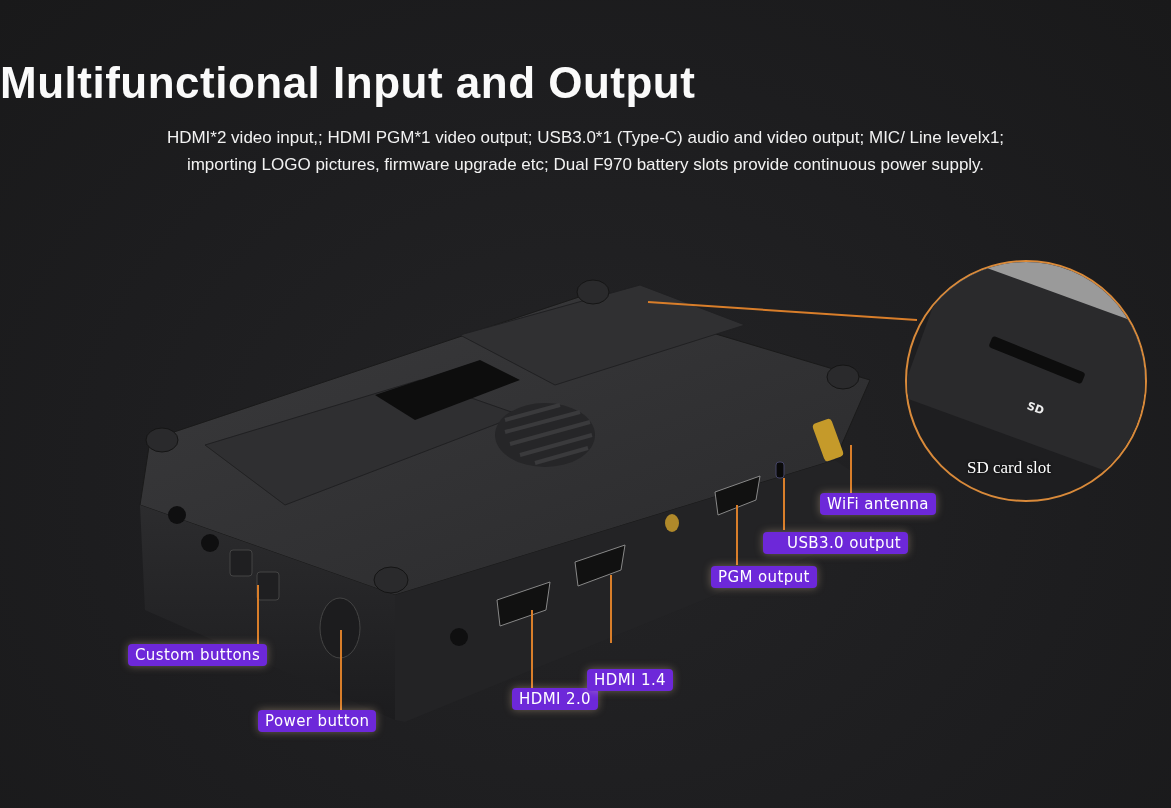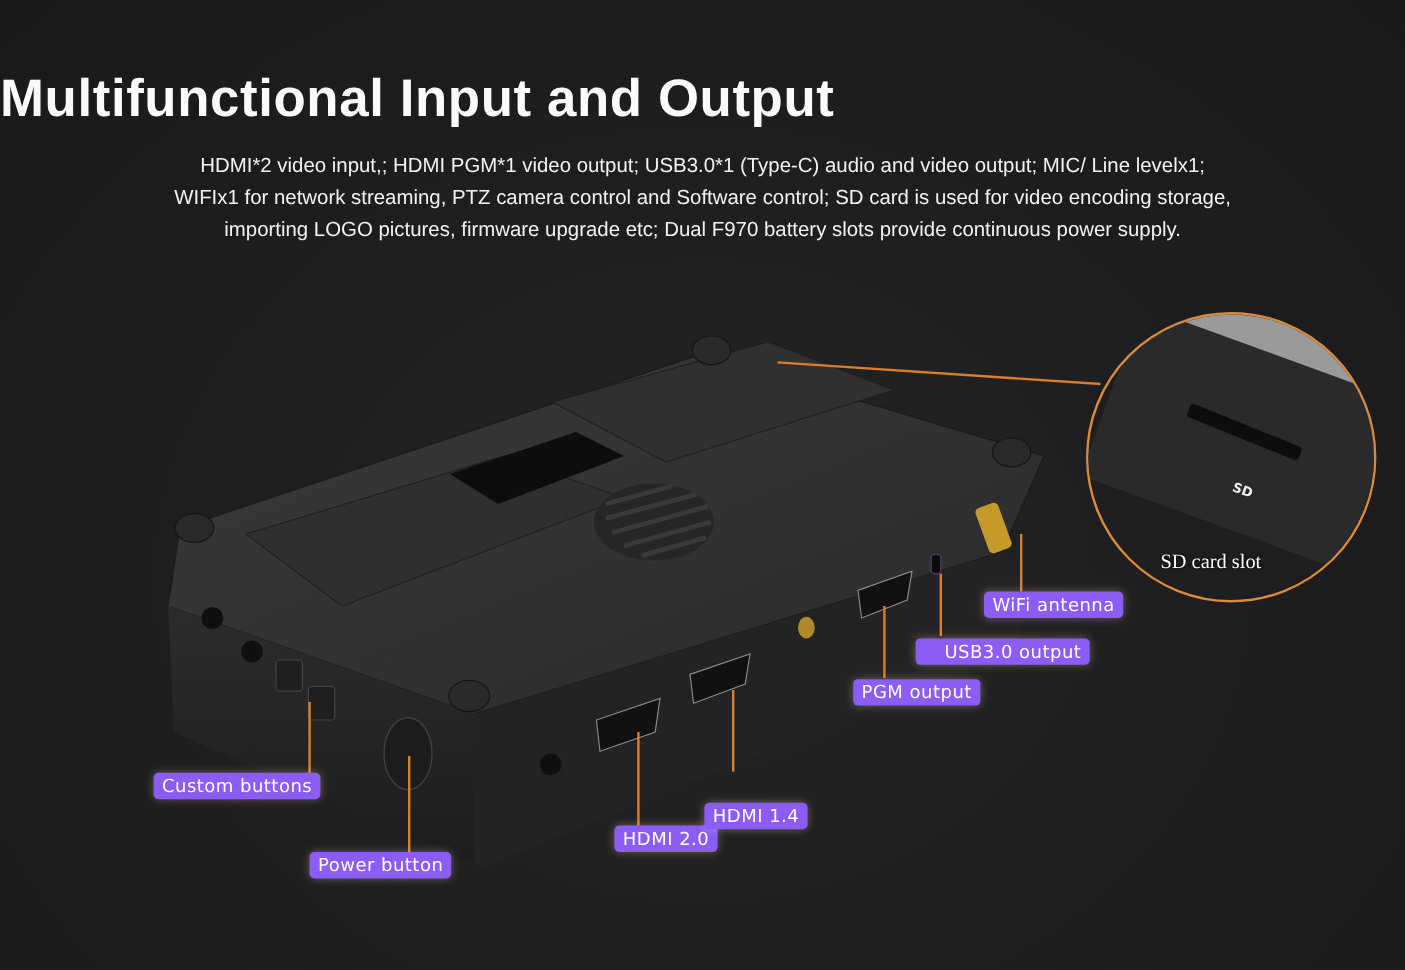--- a/index.html
+++ b/index.html
@@ -1,36 +1,35 @@
 <!DOCTYPE html>
 <html><head>
 <meta charset="utf-8">
 <style>
   html,body{margin:0;padding:0;}
   body{width:1171px;height:808px;background:#1f1f21;overflow:hidden;position:relative;font-family:"Liberation Sans",sans-serif;color:#fff;}
   .bg{position:absolute;inset:0;background:radial-gradient(ellipse at 50% 60%, #242426 0%, #1d1d1f 60%, #19191a 100%);}
   .title{position:absolute;left:0;right:0;top:58px;text-align:left;font-size:44px;font-weight:700;letter-spacing:0.5px;color:#fafafa;}
   .desc{position:absolute;left:60px;right:60px;top:124px;text-align:center;font-size:17px;line-height:27px;color:#f2f2f2;}
   .desc span{display:block;white-space:nowrap;}
-  .label{position:absolute;background:#8b5cf6;color:#fff;font-family:"DejaVu Sans",sans-serif;font-size:15px;line-height:22px;padding:0 7px;border-radius:4px;white-space:nowrap;box-shadow:0 0 8px rgba(255,220,180,0.35);letter-spacing:0.4px;}
+  .label{position:absolute;background:#6d28d9;color:#fff;font-family:"DejaVu Sans",sans-serif;font-size:15px;line-height:22px;padding:0 7px;border-radius:4px;white-space:nowrap;box-shadow:0 0 8px rgba(255,220,180,0.35);letter-spacing:0.4px;}
   .line{position:absolute;background:#d97e2a;}
   svg.device{position:absolute;left:0;top:0;}
   .zoom-circle{position:absolute;left:905px;top:260px;width:238px;height:238px;border-radius:50%;border:2px solid #d98a3a;overflow:hidden;background:#1e1e20;}
   .sd-label{position:absolute;left:60px;top:196px;font-family:Liberation Serif, serif;font-size:17px;color:#fff;text-shadow:0 0 3px #000;}
   .sd-mark{position:absolute;left:120px;top:140px;font-size:11px;color:#eee;transform:rotate(20deg);font-family:"DejaVu Sans",sans-serif;font-weight:bold;}
 </style>
 </head>
 <body>
 
 <div class="bg"></div>
 
 <div class="title">Multifunctional Input and Output</div>
 <div class="desc">
   <span>HDMI*2 video input,; HDMI PGM*1 video output; USB3.0*1 (Type-C) audio and video output; MIC/ Line levelx1;</span>
-  <span>WIFIx1 for network streaming, PTZ camera control and Software control; SD card is used for video encoding storage,</span>
   <span>importing LOGO pictures, firmware upgrade etc; Dual F970 battery slots provide continuous power supply.</span>
 </div>
 
 <svg class="device" width="1171" height="808">
   <defs>
     <linearGradient id="top" x1="0" y1="0" x2="1" y2="1">
       <stop offset="0" stop-color="#3a3a3c"></stop>
       <stop offset="1" stop-color="#2a2a2c"></stop>
     </linearGradient>
     <linearGradient id="side" x1="0" y1="0" x2="0" y2="1">

